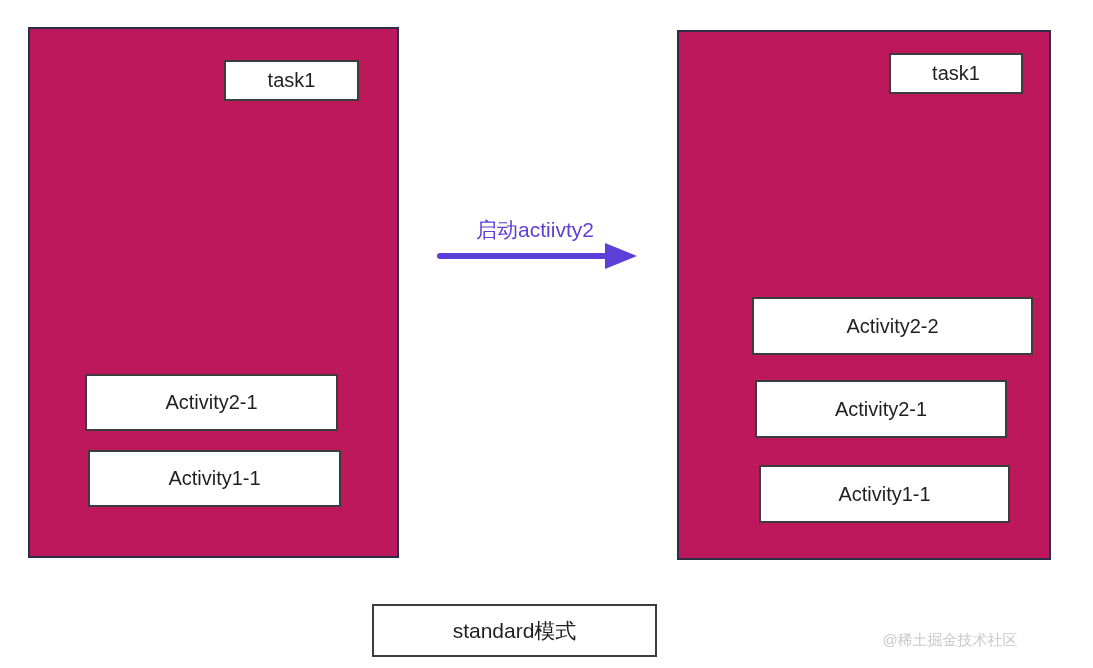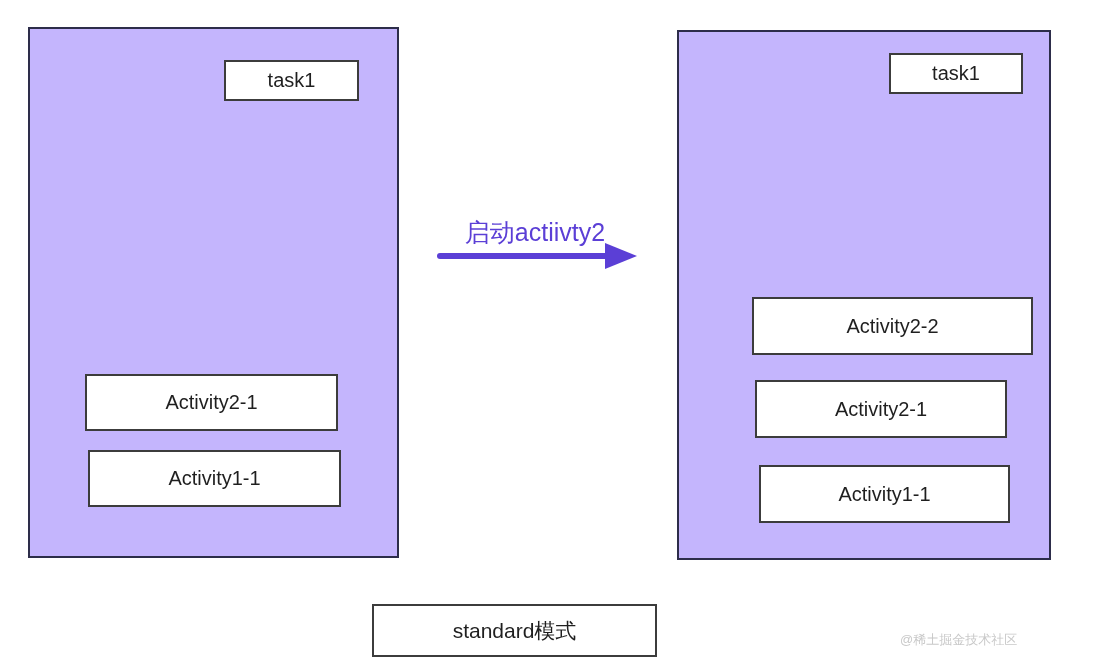--- a/index.html
+++ b/index.html
@@ -10,21 +10,21 @@
   }
   .canvas {
     position: relative;
     width: 1093px;
     height: 668px;
     background: #ffffff;
     overflow: hidden;
   }
   .task-rect {
     position: absolute;
-    background: #c4b5fd;
+    background: #be185d;
     border: 2px solid #2d2d4a;
   }
   .task-rect.left  { left: 28px;  top: 27px; width: 371px; height: 531px; }
   .task-rect.right { left: 677px; top: 30px; width: 374px; height: 530px; }
   .white-box {
     position: absolute;
     background: #ffffff;
     border: 2px solid #3c3c3c;
     display: flex;
     align-items: center;
@@ -40,21 +40,21 @@
   
   .right .task-label-box { left: 210px; top: 21px;  width: 134px; height: 41px; }
   .right .act-0          { left: 73px;  top: 265px; width: 281px; height: 58px; }
   .right .act-1          { left: 76px;  top: 348px; width: 252px; height: 58px; }
   .right .act-2          { left: 80px;  top: 433px; width: 251px; height: 58px; }
   
   .arrow-label {
     position: absolute;
     left: 440px; top: 216px; width: 190px;
     text-align: center;
-    font-size: 25px;
+    font-size: 21px;
     color: #5b3fd6;
   }
   .arrow-line {
     position: absolute;
     left: 437px; top: 253px;
     width: 172px; height: 6px;
     background: #5b3fd6;
     border-radius: 3px;
   }
   .arrow-head {
@@ -74,24 +74,24 @@
     border: 2px solid #3c3c3c;
     display: flex;
     align-items: center;
     justify-content: center;
     font-size: 21px;
     color: #1f1f1f;
   }
   
   .watermark {
     position: absolute;
-    left: 900px; top: 631px;
+    left: 860px; top: 631px;
     width: 180px;
-    text-align: left;
-    font-size: 13px;
+    text-align: center;
+    font-size: 15px;
     color: #c9c9c9;
   }
 </style>
 </head>
 <body>
 
 <div class="canvas">
 
   <div class="task-rect left">
     <div class="white-box task-label-box">

